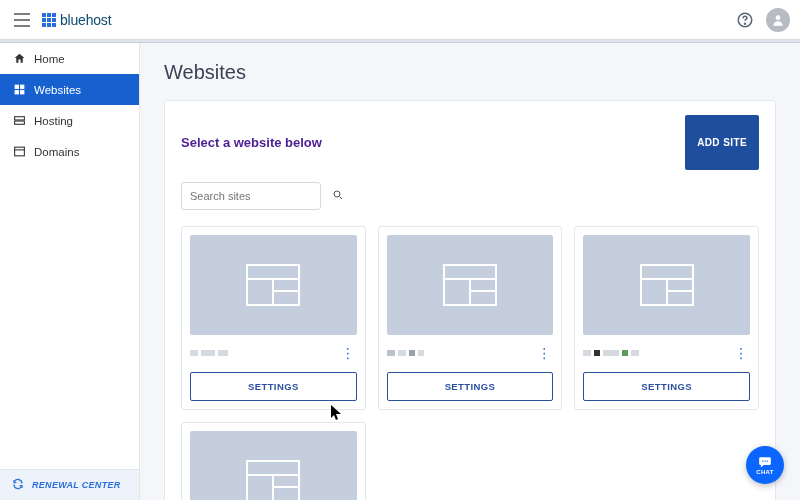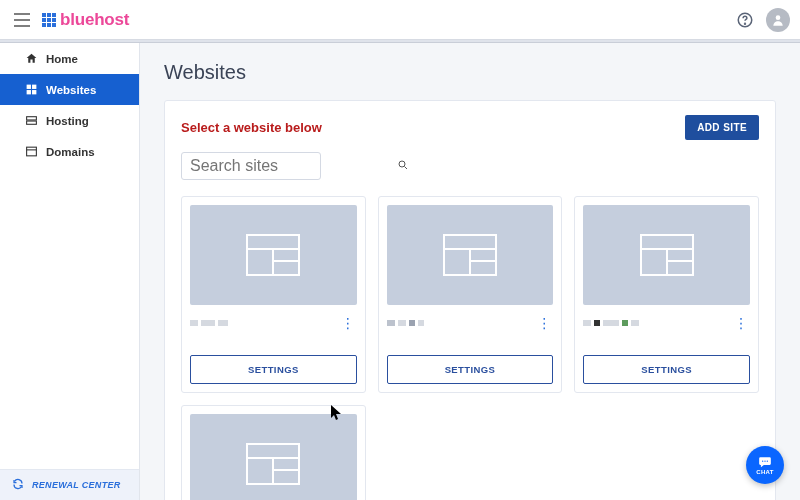--- a/index.html
+++ b/index.html
@@ -2,52 +2,52 @@
 <html><head>
 <meta charset="utf-8">
 <style>
   * { box-sizing: border-box; margin: 0; padding: 0; }
   html, body { width: 800px; height: 500px; font-family: -apple-system, Helvetica, Arial, sans-serif; background: #f4f6f9; overflow: hidden; color: #333; }
   .topbar { height: 40px; background: #fff; border-bottom: 1px solid #d7dbe3; display: flex; align-items: center; padding: 0 10px; }
   .hamburger { width: 24px; height: 24px; display:flex; align-items:center; justify-content:center; color:#555; cursor:pointer; }
   .logo { display:flex; align-items:center; margin-left:8px; gap:4px; }
   .logo-mark { width:14px; height:14px; display:grid; grid-template-columns:repeat(3,1fr); grid-template-rows:repeat(3,1fr); gap:1px; }
   .logo-mark span { background:#2a6fdb; }
-  .logo-text { color:#ec4899; font-size:17px; font-weight:700; letter-spacing:-0.2px; }
+  .logo-text { color:#0c4a6e; font-size:14px; font-weight:400; letter-spacing:-0.2px; }
   .topbar-right { margin-left:auto; display:flex; align-items:center; gap:10px; }
   .icon-btn { width:22px; height:22px; border-radius:50%; display:flex; align-items:center; justify-content:center; color:#5a6477; cursor:pointer; }
   .avatar { width:24px; height:24px; border-radius:50%; background:#b6bbc4; display:flex; align-items:center; justify-content:center; }
   .avatar svg { fill:#fff; }
   .appgrid { height:3px; background:#dfe3eb; border-bottom:1px solid #c9ced8; }
   .body { display:flex; height:calc(500px - 43px); }
   .sidebar { width:140px; background:#fff; border-right:1px solid #e1e5ec; display:flex; flex-direction:column; font-size:11.5px; }
-  .nav-item { display:flex; align-items:center; gap:8px; padding:9px 24px; color:#333; cursor:pointer;font-weight:bold; }
+  .nav-item { display:flex; align-items:center; gap:8px; padding:9px 12px; color:#333; cursor:pointer; }
   .nav-item.active { background:#1660d0; color:#fff; }
   .nav-item .chev { margin-left:auto; font-size:10px; color:#666; }
   .nav-icon { width:14px; display:flex; align-items:center; justify-content:center; }
   .sidebar-bottom { margin-top:auto;font-style:italic; }
   .sb-link { display:flex; align-items:center; gap:8px; padding:8px 12px; background:#eef2fa; color:#2a6fdb; font-size:9px; font-weight:700; letter-spacing:0.3px; cursor:pointer; border-top:1px solid #e3e8f1; }
   .main { flex:1; padding:18px 24px 0 24px; overflow:auto; }
   .page-title { font-size:20px; font-weight:400; color:#3a4356; margin-bottom:16px; }
   .panel { background:#fff; border:1px solid #e3e7ef; border-radius:3px; padding:14px 16px 20px; }
   .panel-head { display:flex; align-items:center; justify-content:space-between; margin-bottom:12px; }
-  .panel-title { font-size:13px; font-weight:700; color:#b91c1c; }
-  .add-btn { background:#1f4e9e; color:#fff; font-size:10px; font-weight:700; letter-spacing:0.4px; padding:7px 12px; border:none; border-radius:2px; cursor:pointer; }
+  .panel-title { font-size:13px; font-weight:700; color:#4c1d95; }
+  .add-btn { background:#1f4e9e; color:#fff; font-size:10px; font-weight:700; letter-spacing:0.4px; padding:22px 12px; border:none; border-radius:2px; cursor:pointer; }
   .search { width:140px; height:28px; border:1px solid #d4d9e3; border-radius:3px; display:flex; align-items:center; padding:0 8px; margin-bottom:16px; }
-  .search input { border:none; outline:none; flex:1; font-size:16px; color:#555; background:transparent; }
+  .search input { border:none; outline:none; flex:1; font-size:11px; color:#555; background:transparent; }
   .search .s-icon { color:#666; }
   .cards { display:grid; grid-template-columns:repeat(3, 1fr); gap:12px; }
   .card { border:1px solid #e3e7ef; border-radius:3px; padding:8px; display:flex; flex-direction:column; }
   .thumb { background:#c5cedd; height:100px; border-radius:2px; display:flex; align-items:center; justify-content:center; position:relative; }
   .thumb svg { stroke:#fff; fill:none; stroke-width:2; }
   .card-row { display:flex; align-items:center; margin-top:10px; }
   .dotsmenu { margin-left:auto; color:#2a6fdb; font-size:14px; cursor:pointer; padding:0 2px; }
   .sitelabel { display:flex; gap:3px; }
   .sitelabel span { width:8px; height:6px; background:#d5d9e0; }
-  .btns { display:flex; gap:6px; margin-top:24px; }
+  .btns { display:flex; gap:6px; margin-top:11px; }
   .obtn { flex:1; border:1px solid #2a4f9e; background:#fff; color:#2a4f9e; font-size:9.5px; font-weight:700; letter-spacing:0.4px; padding:8px 4px; border-radius:2px; cursor:pointer; display:flex; align-items:center; justify-content:center; gap:4px; }
   .obtn .wp { width:11px; height:11px; border:1.5px solid #2a4f9e; border-radius:50%; display:inline-block; }
   .obtn .chv { font-size:10px; }
   .chat-fab { position:fixed; right:16px; bottom:16px; width:38px; height:38px; background:#0a66ff; border-radius:50%; display:flex; flex-direction:column; align-items:center; justify-content:center; color:#fff; cursor:pointer; box-shadow:0 2px 6px rgba(0,0,0,0.25); }
   .chat-fab .lbl { font-size:6px; font-weight:700; letter-spacing:0.3px; margin-top:1px; }
   .cursor { position:fixed; left:331px; top:405px; pointer-events:none; }
 </style>
 </head>
 <body>
 

